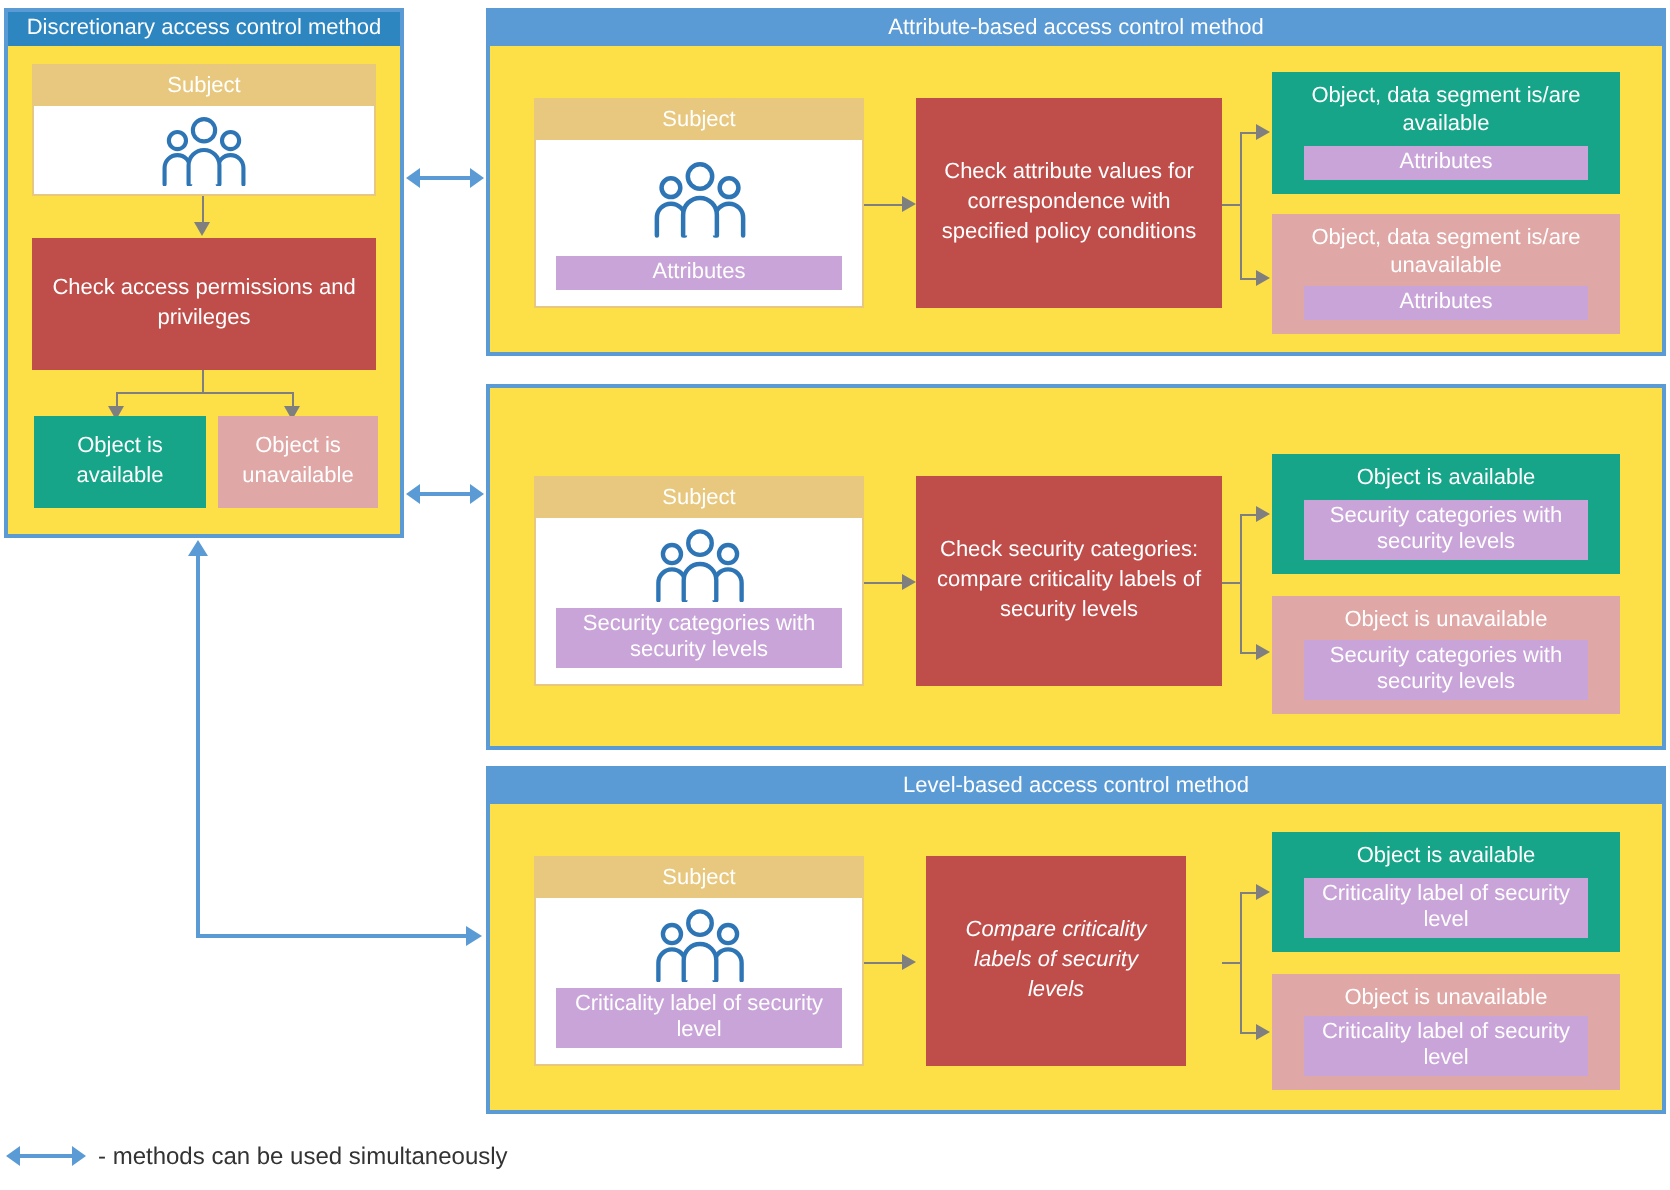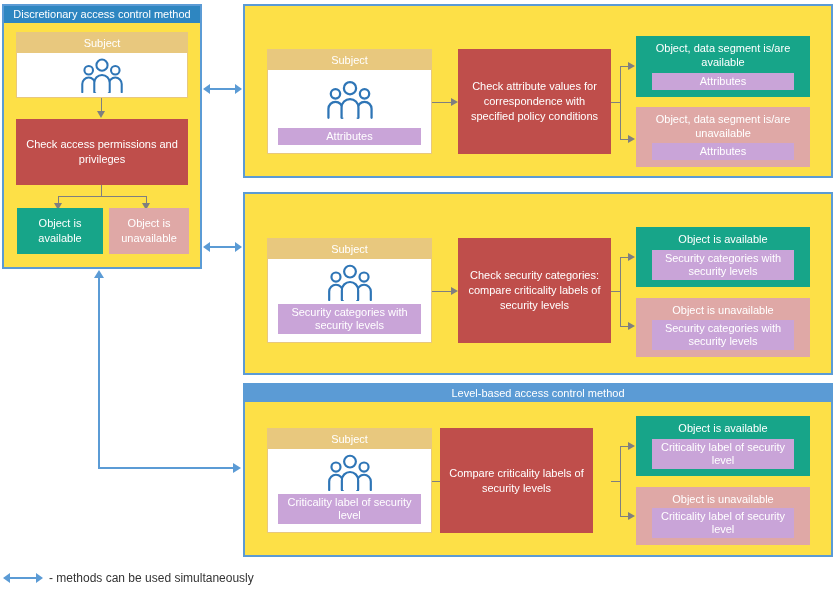--- a/index.html
+++ b/index.html
@@ -117,20 +117,21 @@
     <div class="vline" style="left:54px; top:190px; height:8px;"></div>
     <div class="vline" style="left:142px; top:190px; height:8px;"></div>
     <div class="tri-d" style="left:50px; top:197px;"></div>
     <div class="tri-d" style="left:138px; top:197px;"></div>
 
     <div class="d-out green" style="left:13px; top:202px; width:86px; height:46px;">Object is available</div>
     <div class="d-out pink" style="left:105px; top:202px; width:80px; height:46px;">Object is unavailable</div>
   </div>
 
   <div class="panel" style="left:243px; top:4px; width:590px; height:174px;">
+    <div class="panel-hd">Attribute-based access control method</div>
 
     <div class="subject" style="left:22px; top:43px; width:165px; height:105px;">
       <div class="subj-hd">Subject</div>
       <div class="icon-wrap">
         <svg class="people-svg" width="60" height="40" viewBox="0 0 64 42" fill="none" stroke="#2E75B6" stroke-width="2.4" stroke-linecap="round">
           <circle cx="16.5" cy="15.5" r="5"></circle>
           <path d="M9 41 V31.5 a7.5 7.5 0 0 1 15 0 V41"></path>
           <circle cx="47.5" cy="15.5" r="5"></circle>
           <path d="M40 41 V31.5 a7.5 7.5 0 0 1 15 0 V41"></path>
           <circle cx="32" cy="9.5" r="6.5" fill="#fff"></circle>
@@ -215,21 +216,21 @@
           <circle cx="32" cy="9.5" r="6.5" fill="#fff"></circle>
           <path d="M23 41 V30 a9 9 0 0 1 18 0 V41" fill="#fff"></path>
         </svg>
       </div>
       <div class="tag">Criticality label of security level</div>
     </div>
 
     <div class="hline" style="left:187px; top:96px; width:20px;"></div>
     <div class="tri-r" style="left:206px; top:92px;"></div>
 
-    <div class="check" style="left:195px; top:43px; width:153px; height:105px;">Compare criticality labels of security levels</div>
+    <div class="check" style="left:218px; top:43px; width:130px; height:105px;font-style:italic;">Compare criticality labels of security levels</div>
 
     <div class="hline" style="left:366px; top:96px; width:10px;"></div>
     <div class="vline" style="left:375px; top:61px; height:71px;"></div>
     <div class="hline" style="left:375px; top:61px; width:9px;"></div>
     <div class="tri-r" style="left:383px; top:57px;"></div>
     <div class="hline" style="left:375px; top:131px; width:9px;"></div>
     <div class="tri-r" style="left:383px; top:127px;"></div>
 
     <div class="out green" style="left:391px; top:31px; width:174px; height:60px;">
       <div class="out-title">Object is available</div>

